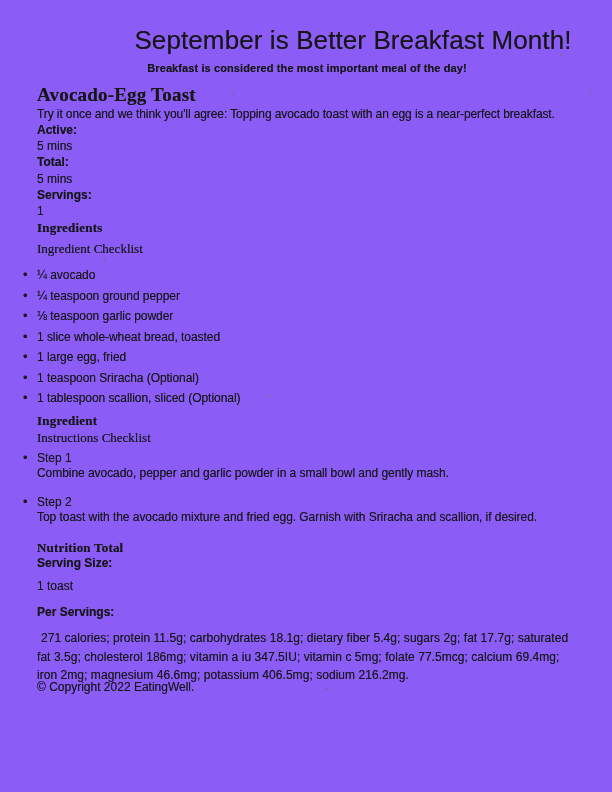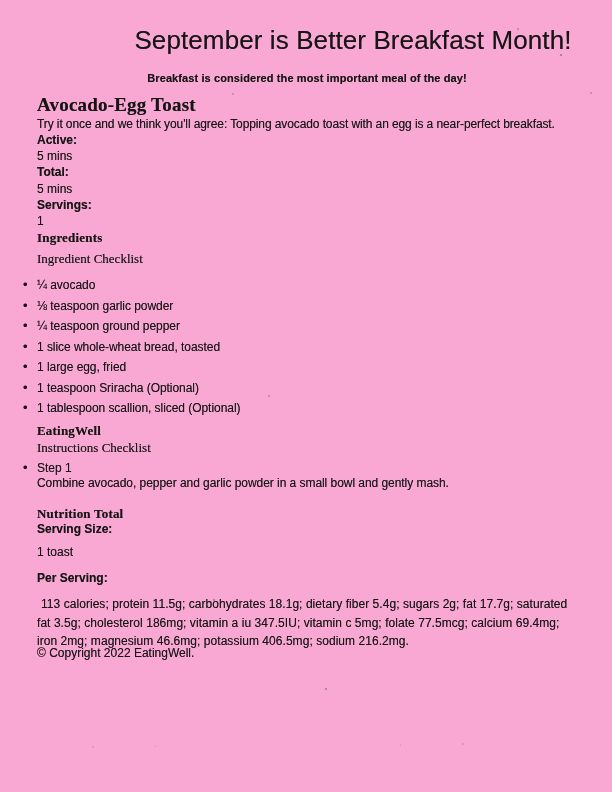--- a/index.html
+++ b/index.html
@@ -2,39 +2,39 @@
 <html><head>
 <meta charset="utf-8">
 <style>
   * { margin: 0; padding: 0; box-sizing: border-box; }
   html, body { background: #e8e8e8; }
   .page {
     position: relative;
     width: 612px;
     height: 792px;
     margin: 0 auto;
-    background: #f9a8d4;
+    background: #8b5cf6;
     overflow: hidden;
     color: #161616;
     text-shadow: 0 0 0.45px rgba(20,20,20,0.55); 
     font-family: "Liberation Sans", "DejaVu Sans", sans-serif;
   }
   .content { padding: 0 35px 0 37px; }
 
   .doc-title {
     margin: 24px 0 0 92px;
     font-size: 26px;
     line-height: 32px;
     font-weight: 400;
     letter-spacing: 0.1px;
     text-align: center;
     white-space: nowrap;
   }
   .doc-subtitle {
-    margin-top: 16px;
+    margin-top: 6px;
     font-size: 11px;
     line-height: 13px;
     font-weight: 700;
     text-align: center;
     letter-spacing: 0.1px;
   }
   .recipe-name {
     margin-top: 9px;
     font-family: "Liberation Serif", "DejaVu Serif", serif;
     font-size: 19px;
@@ -149,43 +149,47 @@
       <div class="meta-line">5 mins</div>
       <div class="meta-line meta-label">Servings:</div>
       <div class="meta-line">1</div>
     </div>
 
     <h3 class="sec-heading ingredients">Ingredients</h3>
     <div class="sec-subheading ing">Ingredient Checklist</div>
 
     <ul class="ingredient-list">
       <li>¼ avocado</li>
+      <li>¼ teaspoon ground pepper</li>
       <li>⅛ teaspoon garlic powder</li>
-      <li>¼ teaspoon ground pepper</li>
       <li>1 slice whole-wheat bread, toasted</li>
       <li>1 large egg, fried</li>
       <li>1 teaspoon Sriracha (Optional)</li>
       <li>1 tablespoon scallion, sliced (Optional)</li>
     </ul>
 
-    <h3 class="sec-heading directions">EatingWell</h3>
+    <h3 class="sec-heading directions">Ingredient</h3>
     <div class="sec-subheading dir">Instructions Checklist</div>
 
     <ul class="step-list">
       <li>
         <div class="step-label">Step 1</div>
         <div class="step-text">Combine avocado, pepper and garlic powder in a small bowl and gently mash.</div>
       </li>
+      <li>
+        <div class="step-label">Step 2</div>
+        <div class="step-text">Top toast with the avocado mixture and fried egg. Garnish with Sriracha and scallion, if desired.</div>
+      </li>
     </ul>
 
     <h3 class="sec-heading nutrition">Nutrition Total</h3>
     <div class="bold-line serving-size-label">Serving Size:</div>
     <div class="serving-size-value">1 toast</div>
-    <div class="bold-line per-serving-label">Per Serving:</div>
-    <p class="nutrition-text">113 calories; protein 11.5g; carbohydrates 18.1g; dietary fiber 5.4g; sugars 2g; fat 17.7g; saturated fat 3.5g; cholesterol 186mg; vitamin a iu 347.5IU; vitamin c 5mg; folate 77.5mcg; calcium 69.4mg; iron 2mg; magnesium 46.6mg; potassium 406.5mg; sodium 216.2mg.</p>
+    <div class="bold-line per-serving-label">Per Servings:</div>
+    <p class="nutrition-text">271 calories; protein 11.5g; carbohydrates 18.1g; dietary fiber 5.4g; sugars 2g; fat 17.7g; saturated fat 3.5g; cholesterol 186mg; vitamin a iu 347.5IU; vitamin c 5mg; folate 77.5mcg; calcium 69.4mg; iron 2mg; magnesium 46.6mg; potassium 406.5mg; sodium 216.2mg.</p>
     <div class="copyright">© Copyright 2022 EatingWell.</div>
 
   </div>
 
   <div class="speck s1"></div>
   <div class="speck s2"></div>
   <div class="speck s3"></div>
   <div class="speck s4"></div>
   <div class="speck s5"></div>
   <div class="speck s6"></div>

